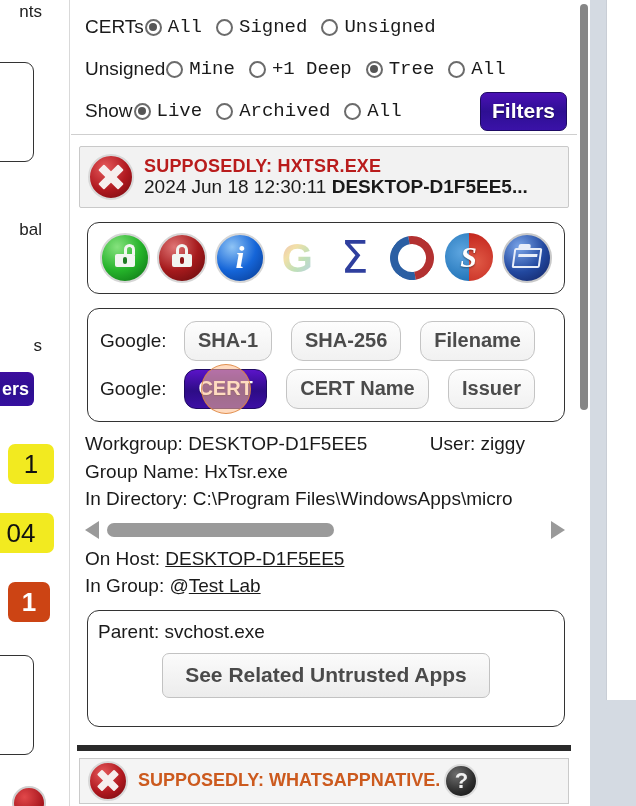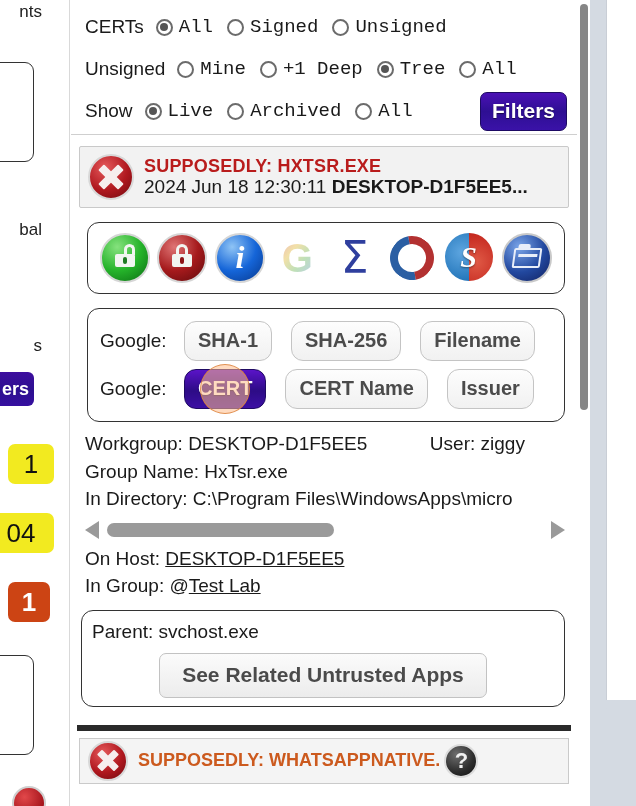--- a/index.html
+++ b/index.html
@@ -91,21 +91,21 @@
     background: #fff;
     border-bottom: 1px solid #cfcfcf;
     height: 135px;
   }
   .filter-row {
     display: flex; align-items: center;
     height: 42px;
     font-size: 19px; color: #1a1a1a;
     white-space: nowrap;
   }
-  .filter-label { margin-right: 12px; }
+  .filter-label { margin-right: 1px; }
   .radio-opt {
     display: inline-flex; align-items: center;
     margin-right: 14px;
   }
   .radio {
     width: 17px; height: 17px;
     border: 2px solid #6b6b6b;
     border-radius: 50%;
     margin-right: 6px;
     background: #fff;
@@ -254,21 +254,21 @@
   .sync .s-letter {
     position:absolute; left:0; top:0; width:48px; height:48px;
     display:flex; align-items:center; justify-content:center;
     color:#fff; font-weight:bold; font-size:30px;
     font-family:"Liberation Serif", serif; font-style: italic;
     text-shadow: 0 1px 2px rgba(0,0,0,.45);
   }
 
   
   .g-grid { padding: 4px 2px 2px 4px; }
-  .g-row { display: flex; align-items: center; margin-bottom: 8px; }
+  .g-row { display: flex; align-items: center; margin-bottom: 8px; justify-content: space-between; }
   .g-row:last-child { margin-bottom: 2px; }
   .g-label { font-size: 19px; color: #1a1a1a; width: 84px; flex: none; }
   .gbtn {
     background: linear-gradient(180deg,#fdfdfd 0%, #f1f1f1 100%);
     border: 1px solid #c4c4c4;
     border-radius: 12px;
     font-size: 20px; font-weight: bold;
     color: #4b4b4b;
     padding: 7px 13px 8px 13px;
     margin-right: 19px;
@@ -318,21 +318,21 @@
   .hs-arrow-l { border-right: 14px solid #9a9a9a; }
   .hs-arrow-r { border-left: 14px solid #9a9a9a; margin-left: auto; }
   .hs-track { flex: 1; height: 14px; margin: 0 8px; position: relative; }
   .hs-thumb {
     position: absolute; left: 0; top: 0;
     width: 52%; height: 14px;
     background: #9a9a9a; border-radius: 7px;
   }
 
   
-  .parent-card { margin: 10px 12px 0 10px; padding: 10px 10px 8px 10px; }
+  .parent-card { margin: 10px 12px 0 16px; padding: 10px 10px 28px 10px; }
   .parent-line { font-size: 19px; color: #1a1a1a; margin-bottom: 10px; }
   .related-btn {
     display: block;
     margin: 0 auto;
     background: linear-gradient(180deg,#fbfbfb 0%, #ececec 100%);
     border: 1px solid #c2c2c2;
     border-radius: 7px;
     font-size: 21px; font-weight: bold; color: #4a4a4a;
     padding: 9px 22px 10px 22px;
     cursor: pointer;

